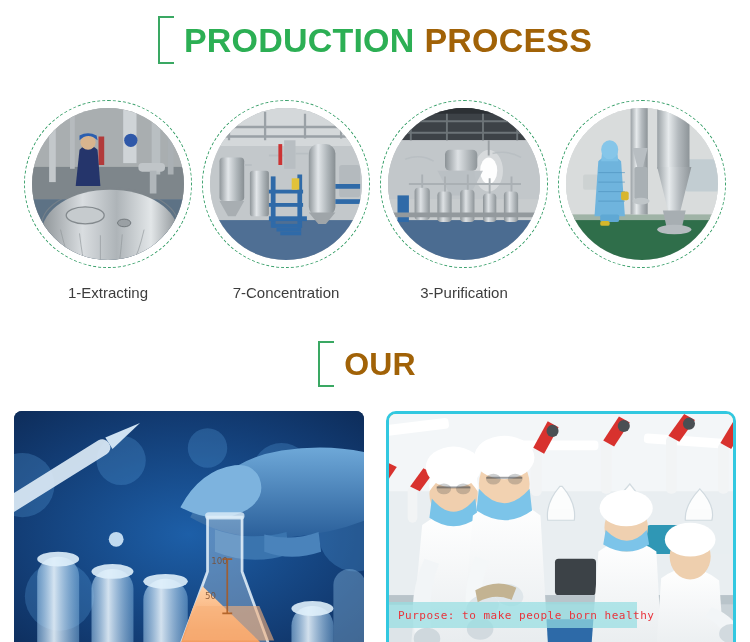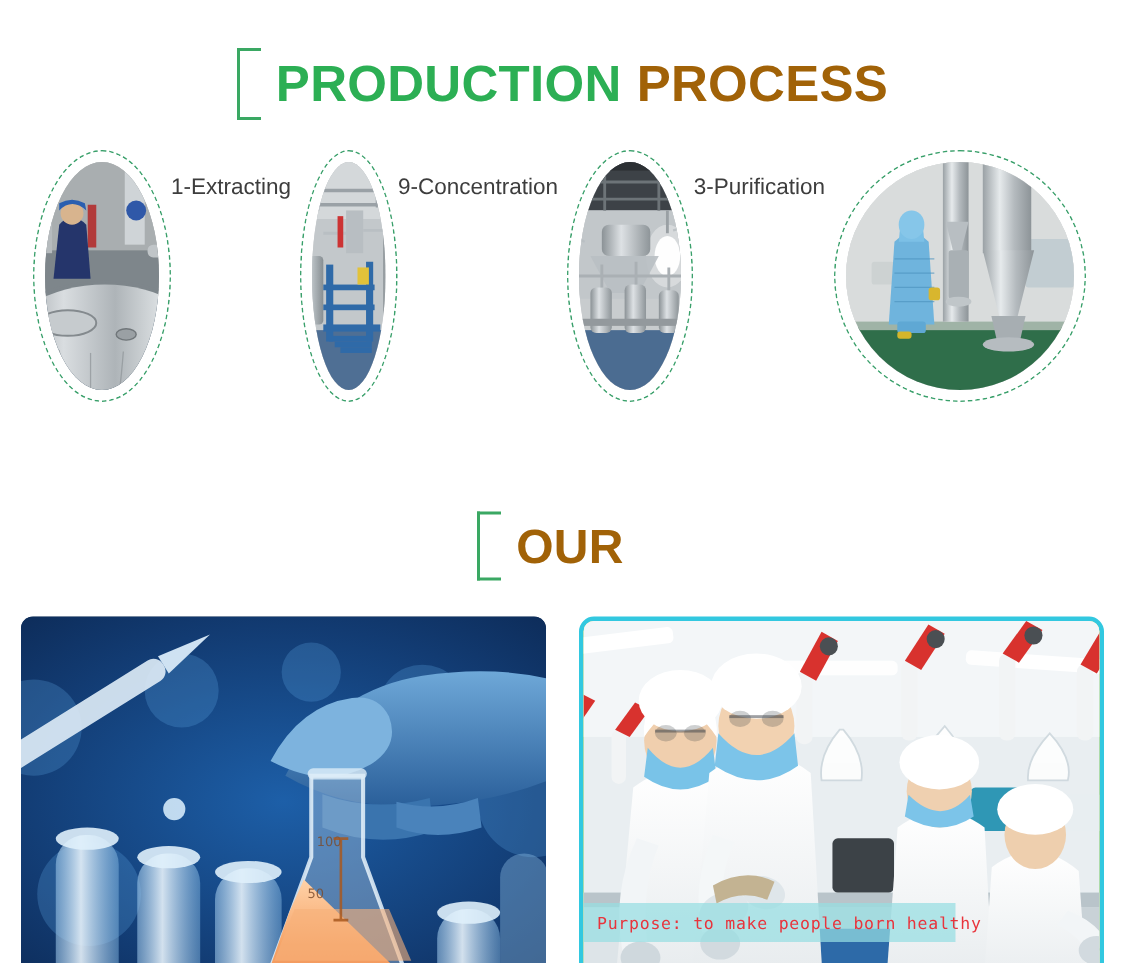--- a/index.html
+++ b/index.html
@@ -41,21 +41,20 @@
   }
   .w-green { color: #2CAF54; }
   .w-dark  { color: #a16207; }
 
   #title-production {
     position: absolute;
     left: 0; right: 0;
     top: 16px;
     height: 48px;
     font-size: 34px;
-    margin-top: 16px;
   }
   #title-production .title-bracket { height: 48px; }
 
   #title-laboratory {
     position: absolute;
     left: 0; right: 16px;
     top: 341px;
     height: 46px;
     font-size: 32px;
   }
@@ -79,22 +78,22 @@
     left: 0;
     width: 750px;
     height: 215px;
     display: flex;
     justify-content: space-between;
     padding: 0 22px;
   }
   .process-item {
     width: 172px;
     display: flex;
-    flex-direction: row;
-    align-items: flex-start;
+    flex-direction: column;
+    align-items: center;
   }
   .circle-ring {
     width: 168px;
     height: 168px;
     border-radius: 50%;
     border: 1px dashed #3aa06b;
     padding: 7px;
     display: flex;
     align-items: center;
     justify-content: center;
@@ -278,21 +277,21 @@
             <rect x="86" y="74" width="8" height="12" fill="#e2c23a"></rect>
             <g stroke="#b9bfc3" stroke-width="2" fill="none">
               <path d="M36 60 H44"></path>
                 <path d="M62 50 H78"></path>
                 <path d="M90 48 H104"></path>
             </g>
             <rect x="72" y="38" width="4" height="22" fill="#c33"></rect>
           </svg>
         </div>
       </div>
-      <div class="process-caption">9-Concentration</div>
+      <div class="process-caption">7-Concentration</div>
     </div>
 
     <div class="process-item">
       <div class="circle-ring">
         <div class="circle-photo">
           <svg viewBox="0 0 160 160" preserveAspectRatio="xMidYMid slice" aria-hidden="true">
             <defs>
               <linearGradient id="g3st" x1="0" y1="0" x2="1" y2="0">
                 <stop offset="0" stop-color="#8b9296"></stop>
                   <stop offset="0.4" stop-color="#dde1e4"></stop>

